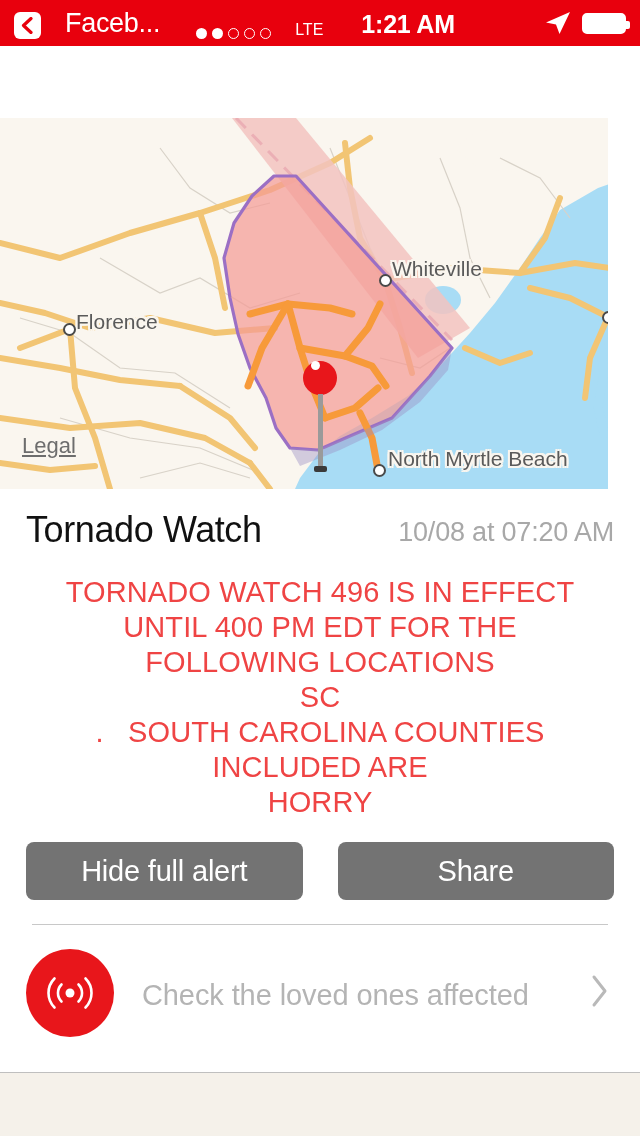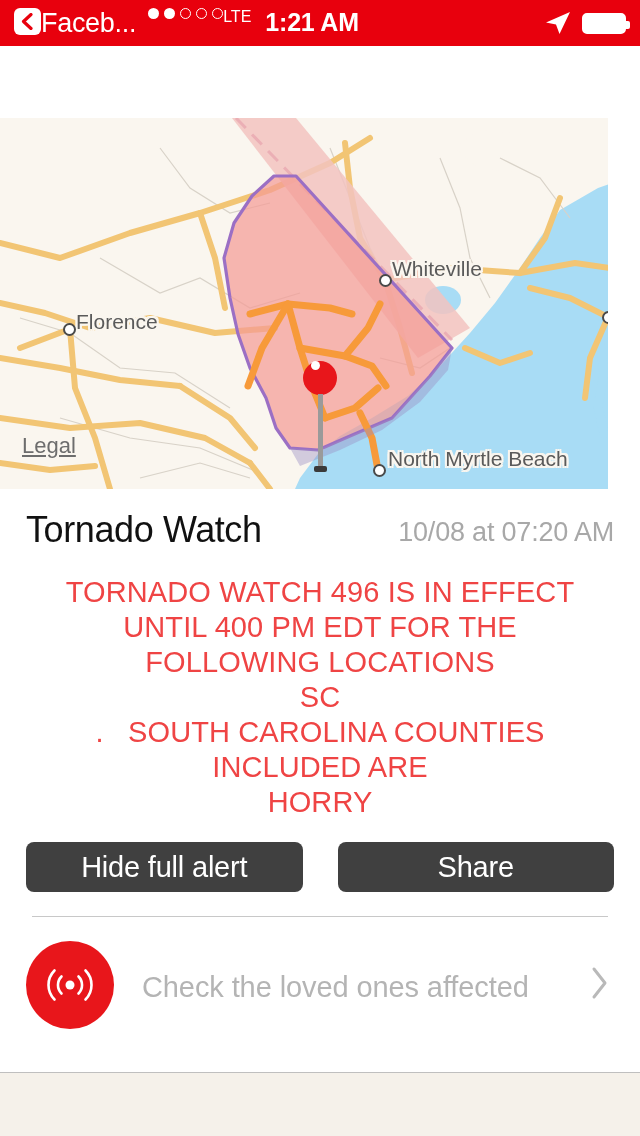--- a/index.html
+++ b/index.html
@@ -30,22 +30,22 @@
     height: 46px;
     background: #e8000d;
     display: flex;
     align-items: center;
     padding: 0 14px;
     box-sizing: border-box;
     color: #ffffff;
   }
   .sb-left {
     display: flex;
-    align-items: flex-start;
-    gap: 0;
+    align-items: flex-end;
+    gap: 24px;
     flex: 0 0 auto;
   }
   .back-chip {
     width: 27px; height: 27px;
     background: #ffffff;
     border-radius: 6px;
     display: flex;
     align-items: center;
     justify-content: center;
     flex: 0 0 auto;
@@ -245,22 +245,22 @@
   }
 
   
   .btn-row {
     display: flex;
     gap: 35px;
     margin: 22px 26px 0 26px;
   }
   .btn {
     flex: 1 1 0;
-    height: 50px;
-    background: #404040;
+    height: 58px;
+    background: #737373;
     border: none;
     border-radius: 8px;
     color: #ffffff;
     font-size: 29px;
     font-family: "Liberation Sans", sans-serif;
     letter-spacing: -0.2px;
     cursor: pointer;
     display: flex;
     align-items: center;
     justify-content: center;

